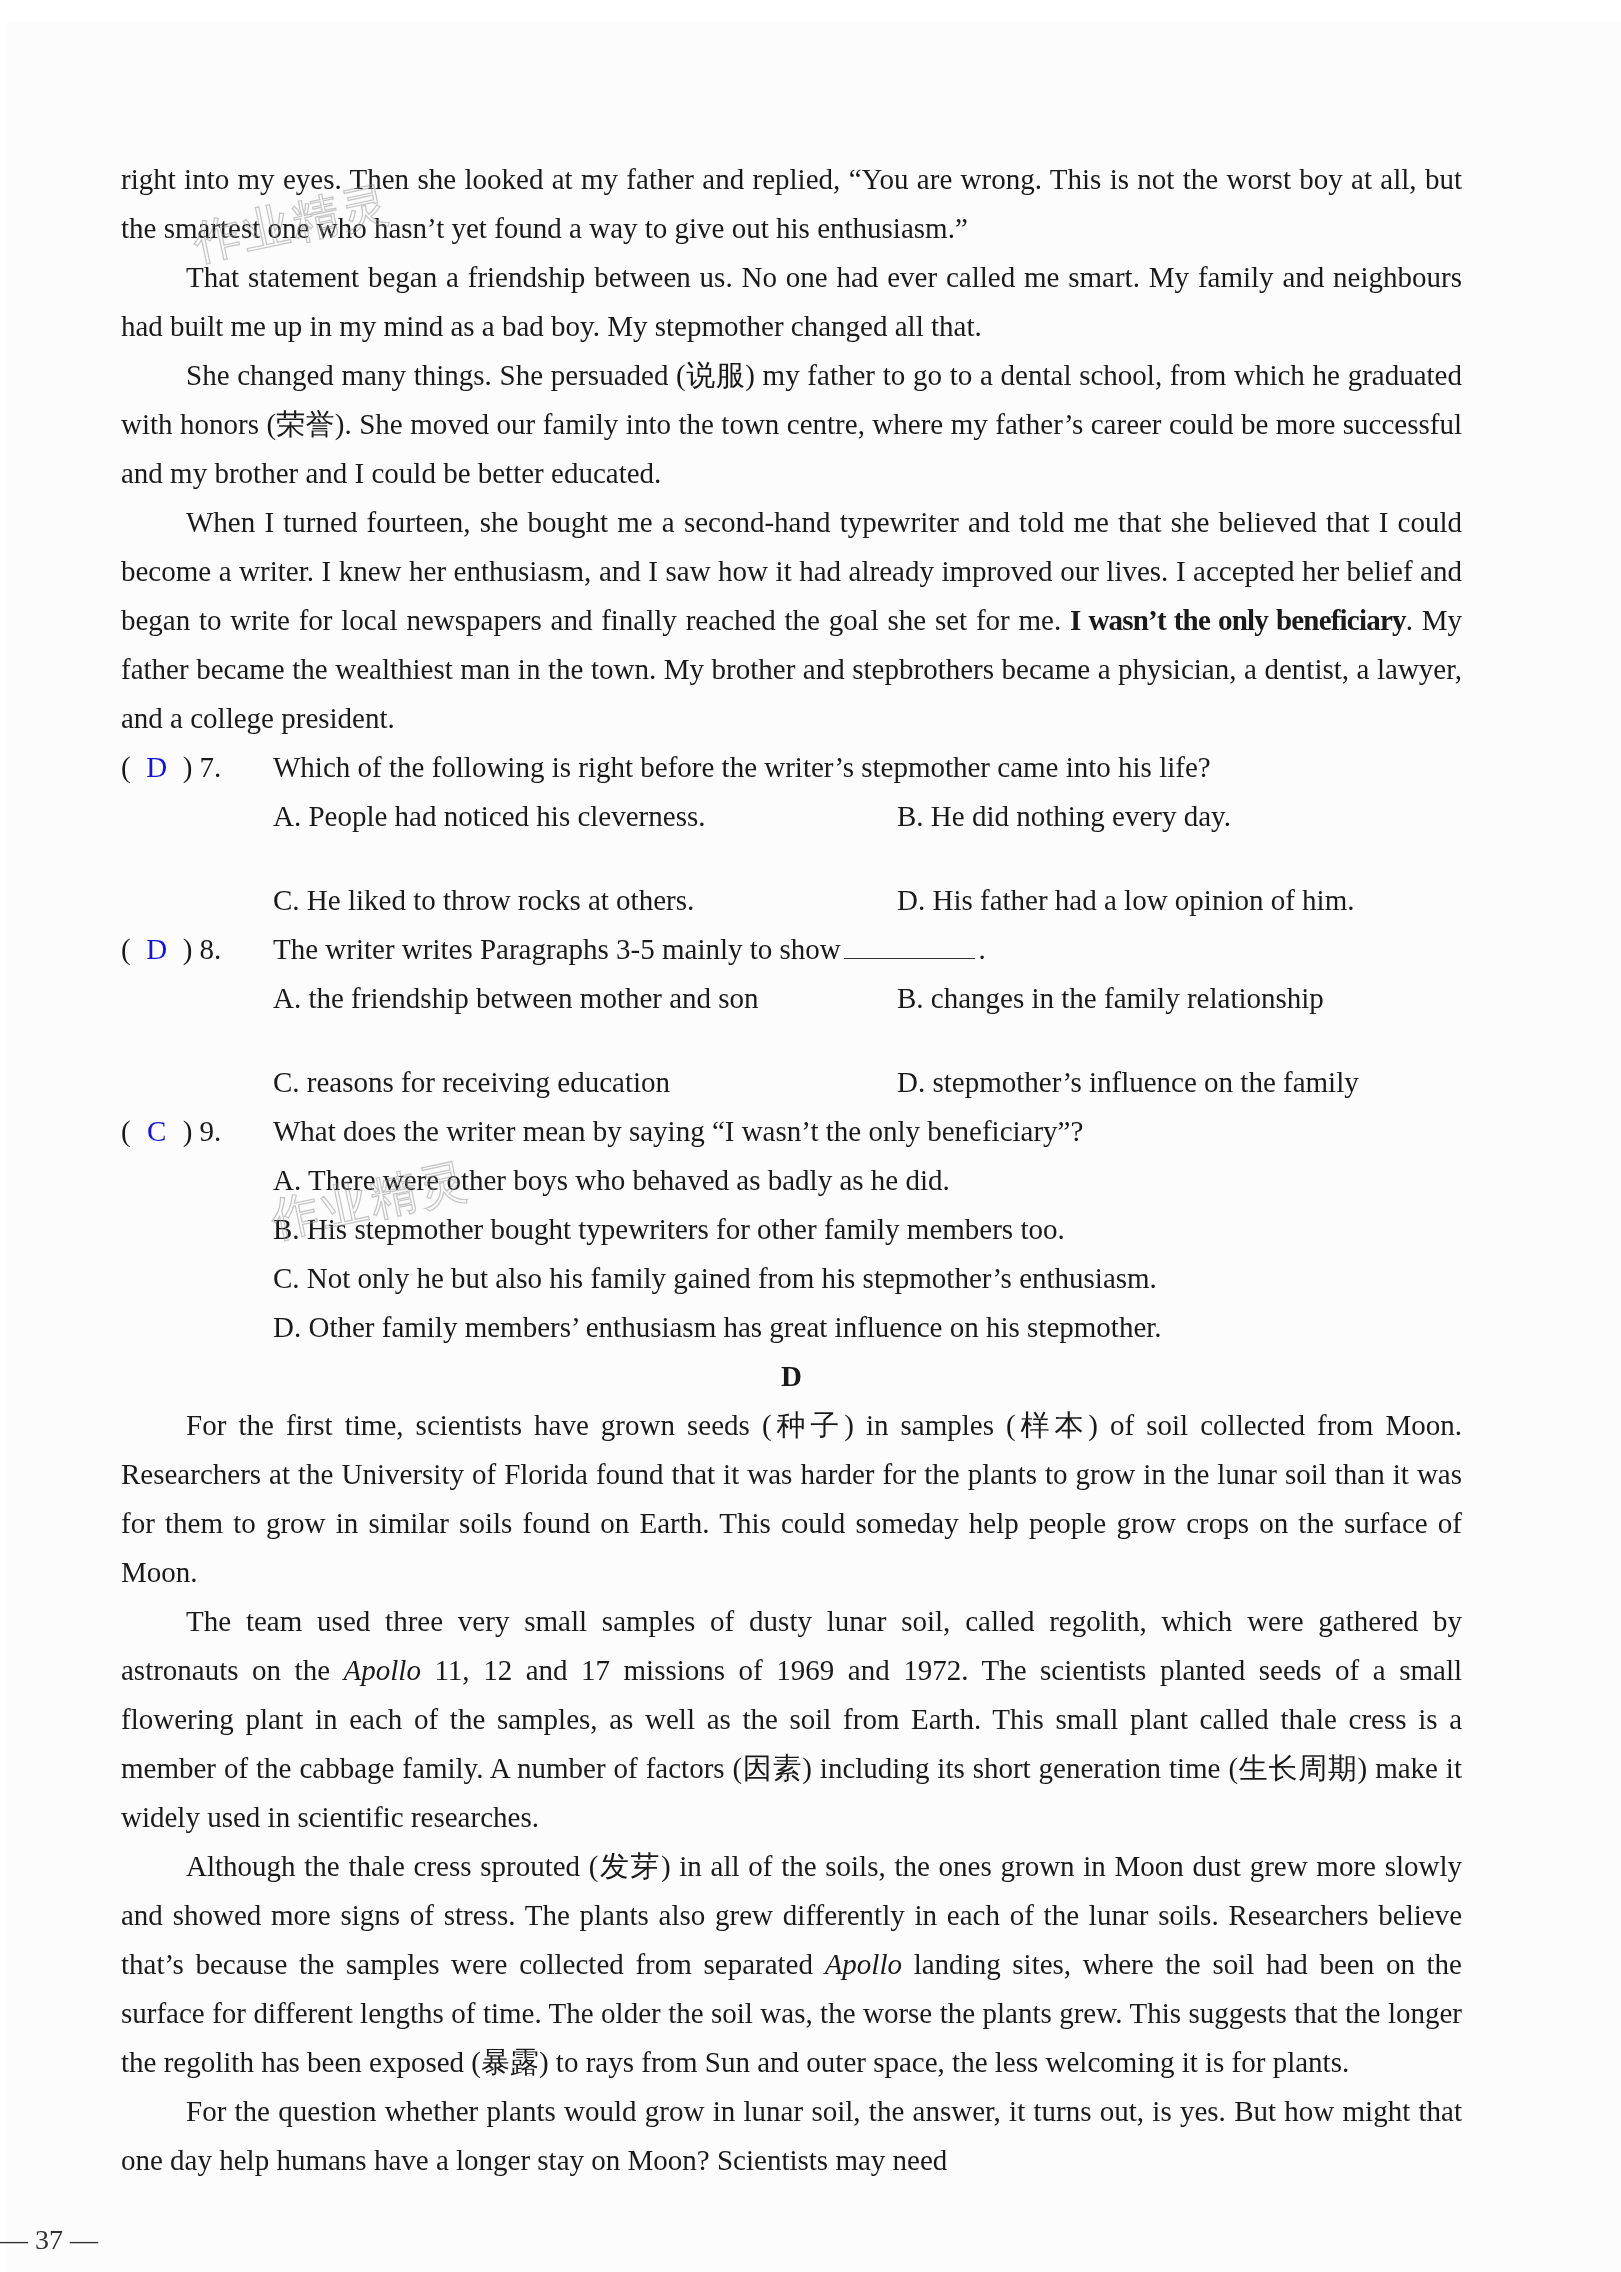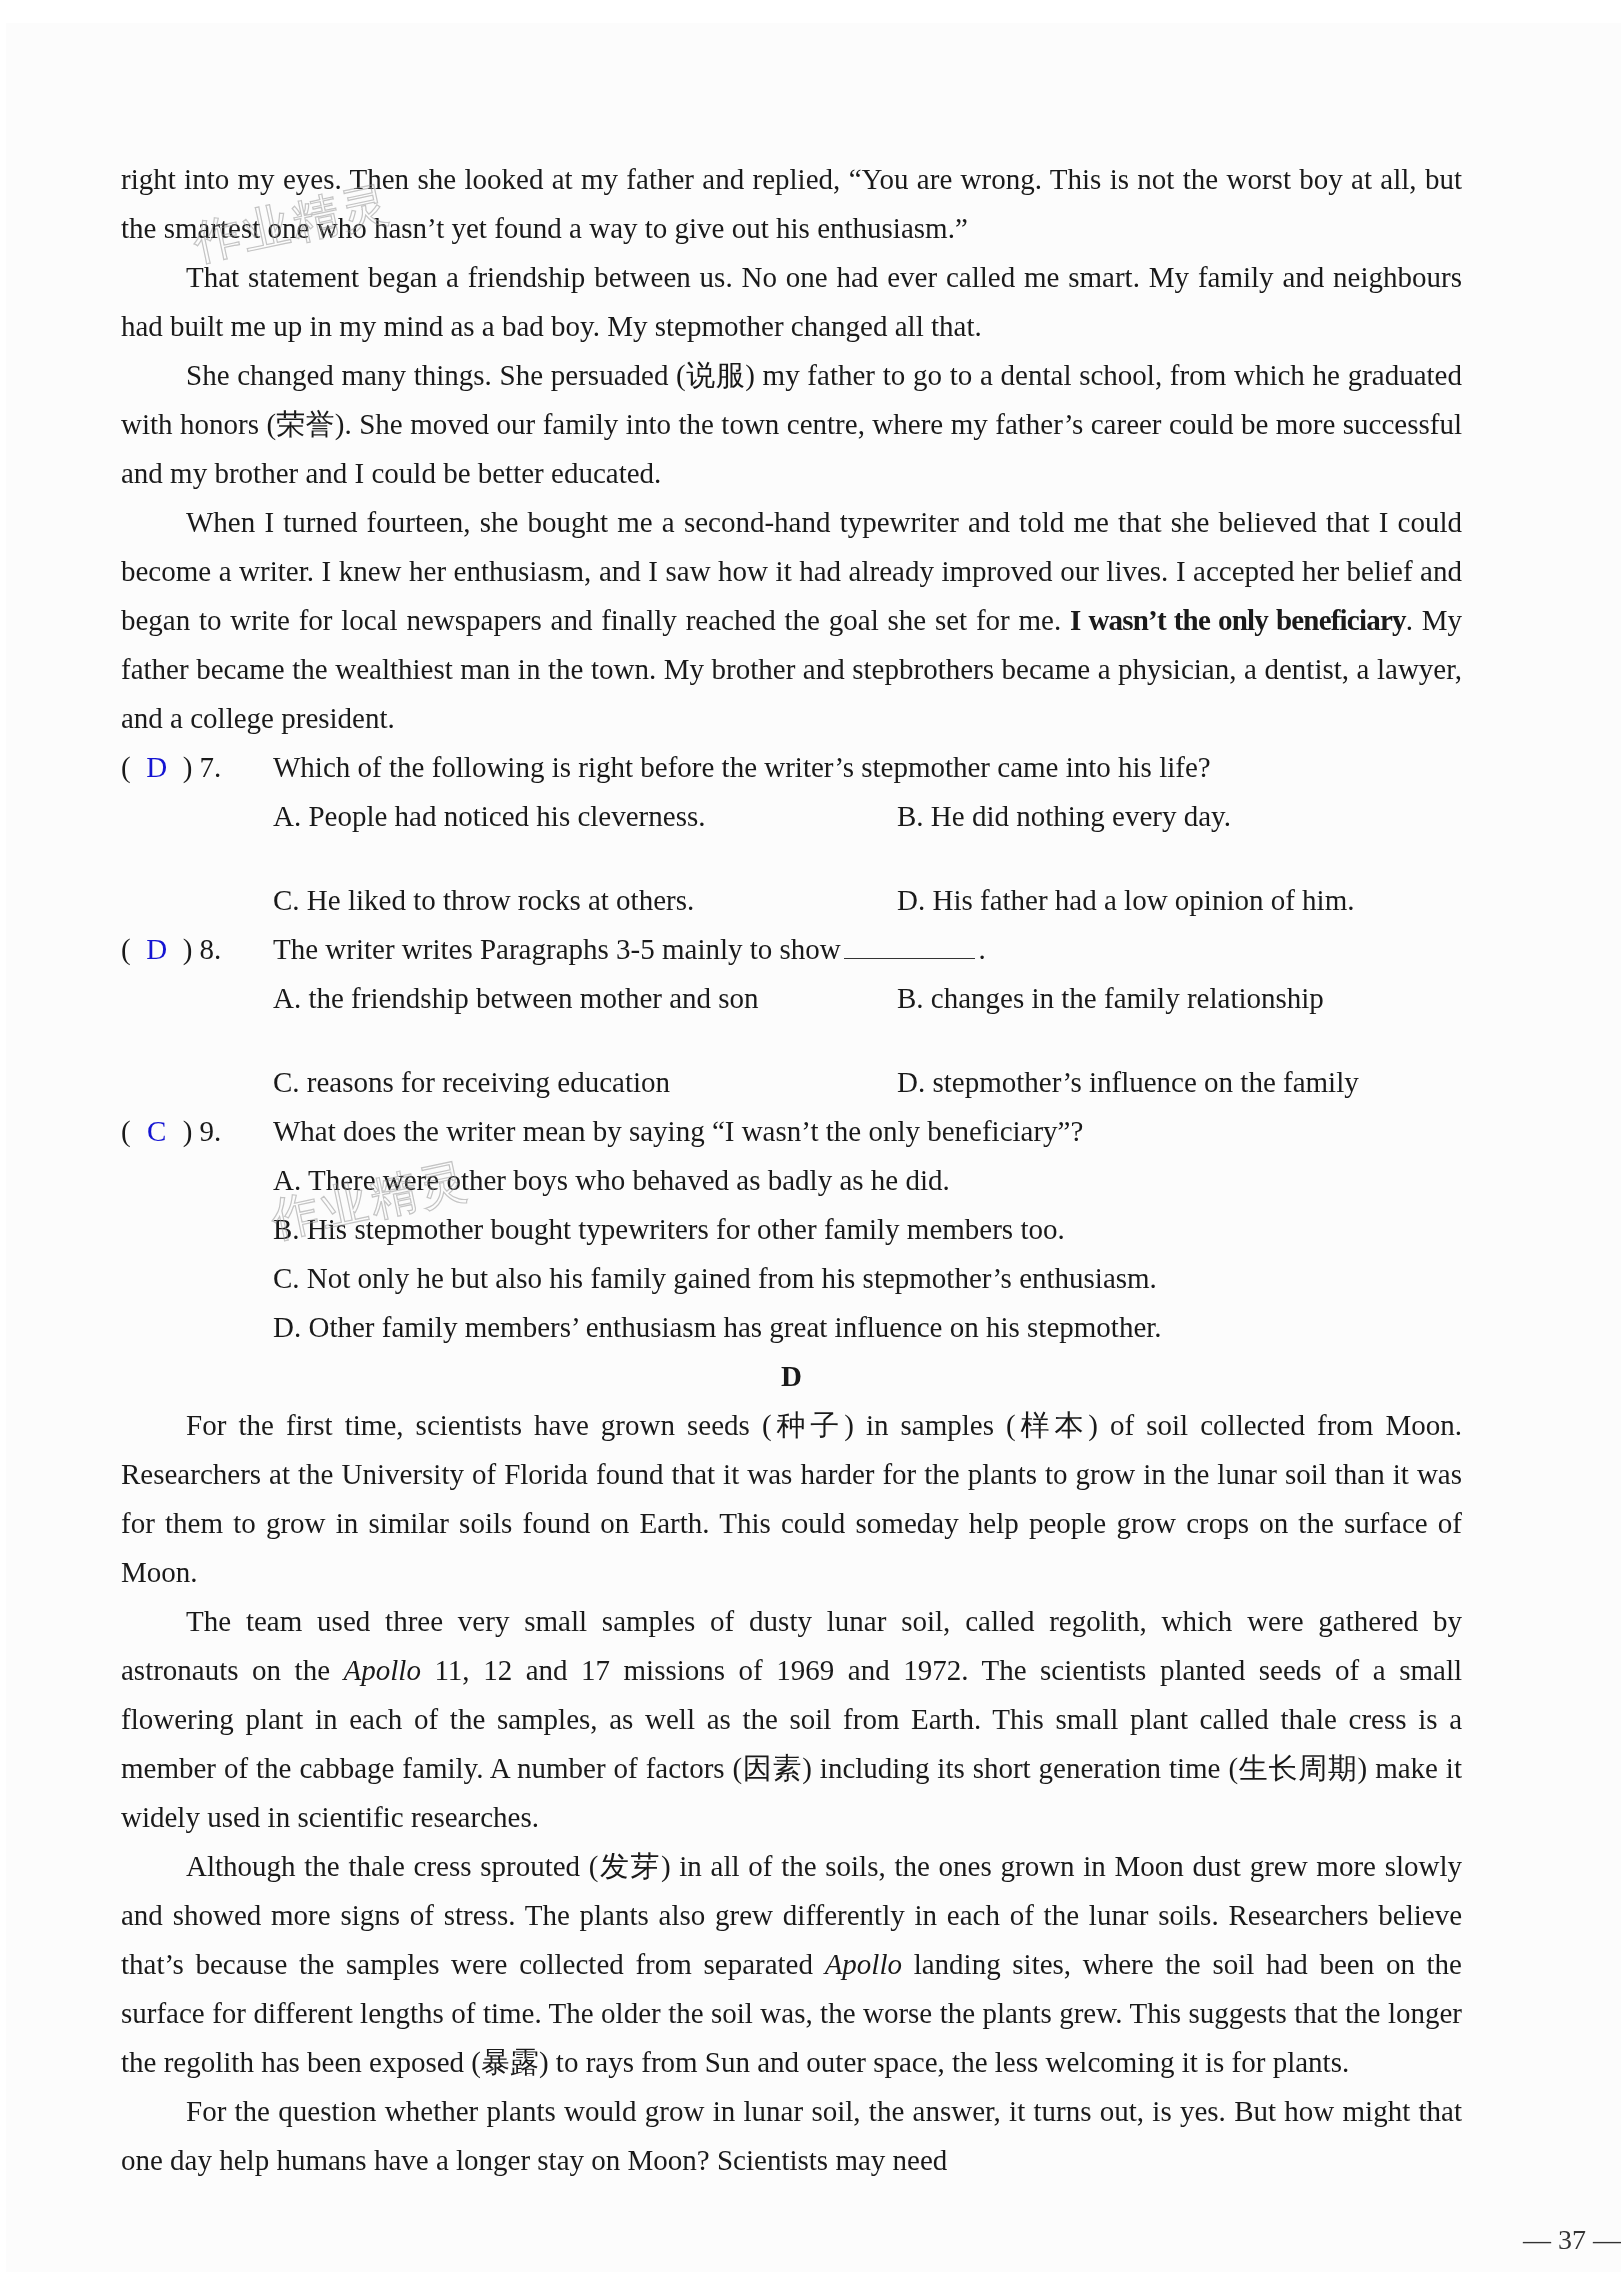--- a/index.html
+++ b/index.html
@@ -30,21 +30,21 @@
   .bracket { display: inline-block; width: 152px; font-family: Liberation Serif, serif; }
   .bracket .ans { color: #1414d2; display: inline-block; width: 52px; text-align: center; }
   .q-text { }
   .opts { padding-left: 152px; display: grid; grid-template-columns: 589px 1fr; gap: 35px; }
   .opts-single { padding-left: 152px; }
   .blank { display: inline-block; width: 131px; border-bottom: 1.6px solid #333; margin: 0 3.3px; height: 24.5px; vertical-align: baseline; }
   .section-title { text-align: center; font-weight: bold; font-size: 29px; line-height: 49px; }
   .italic { font-style: italic; }
   .footer {
     position: absolute; left: 0; width: 1621px; top: 2224px;
-    text-align: right; font-size: 28px; color: #333;
+    text-align: left; font-size: 28px; color: #333;
   }
   .watermark {
     position: absolute; font-family: "DejaVu Sans", sans-serif;
     font-size: 47px; color: transparent;
     -webkit-text-stroke: 1.2px rgba(150,150,150,0.55);
     transform: rotate(-12deg); letter-spacing: 3.3px;
   }
 </style>
 </head>
 <body>

